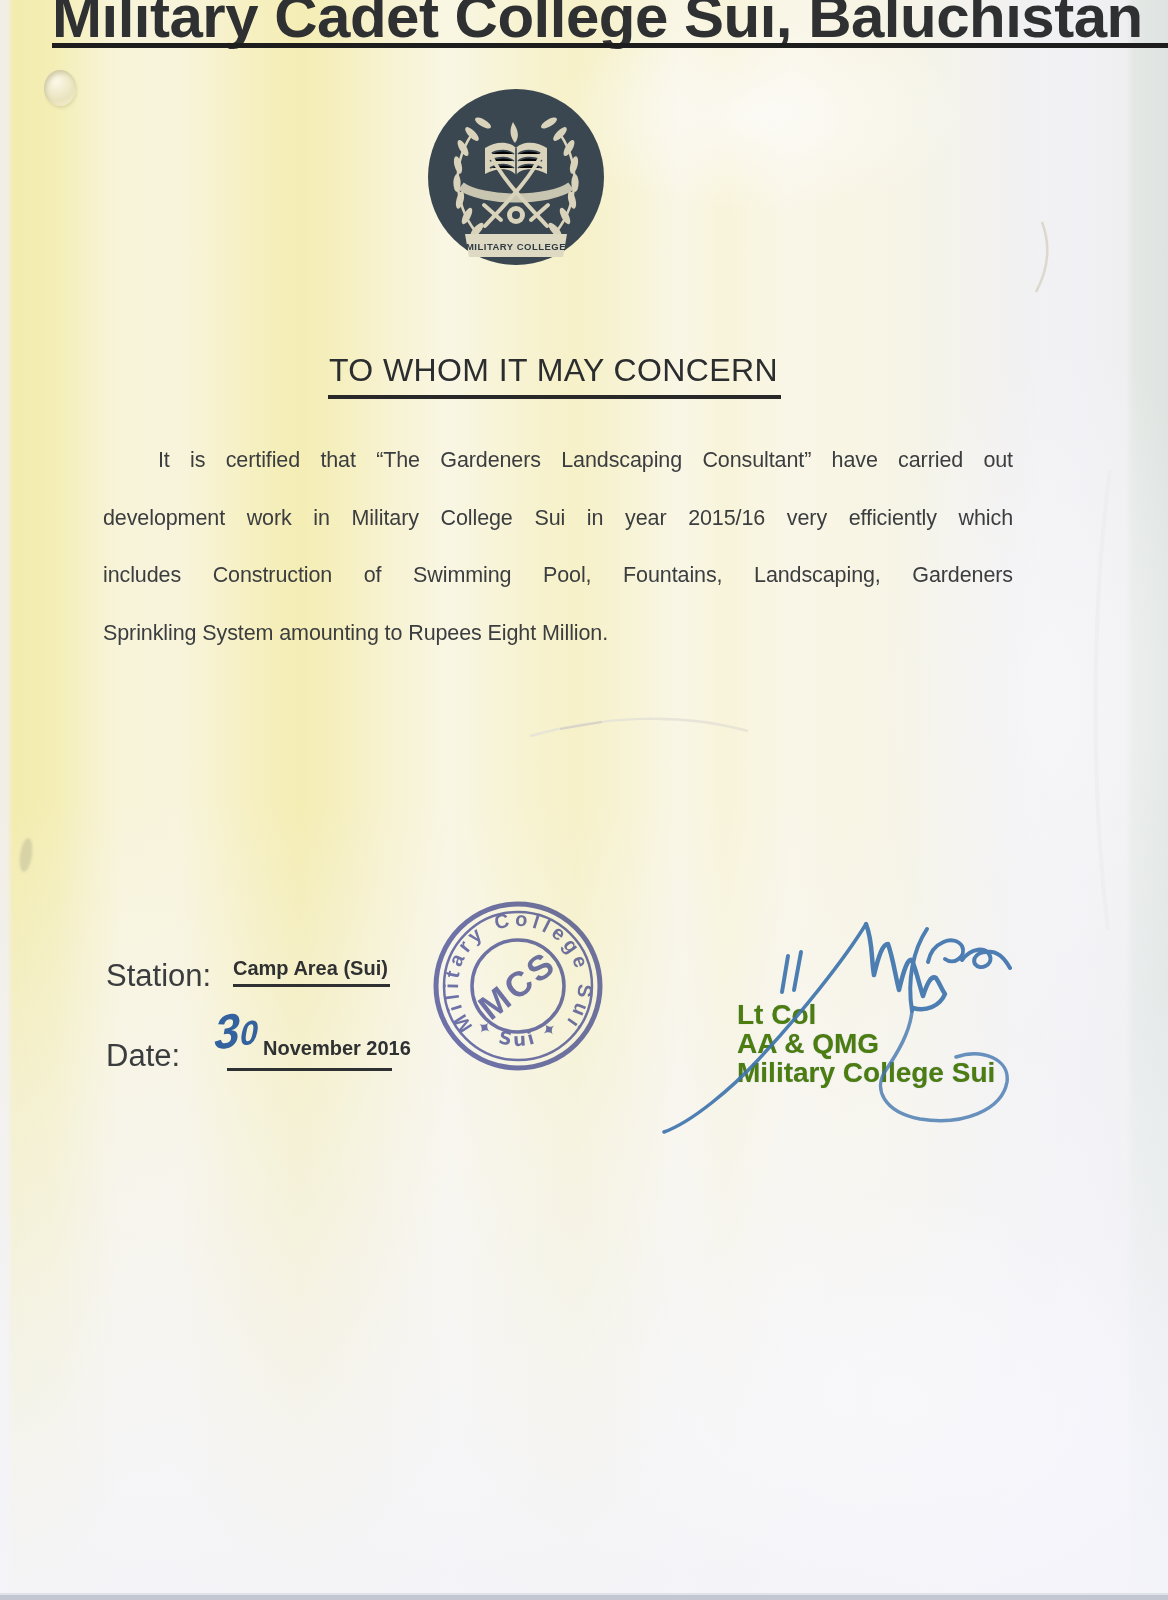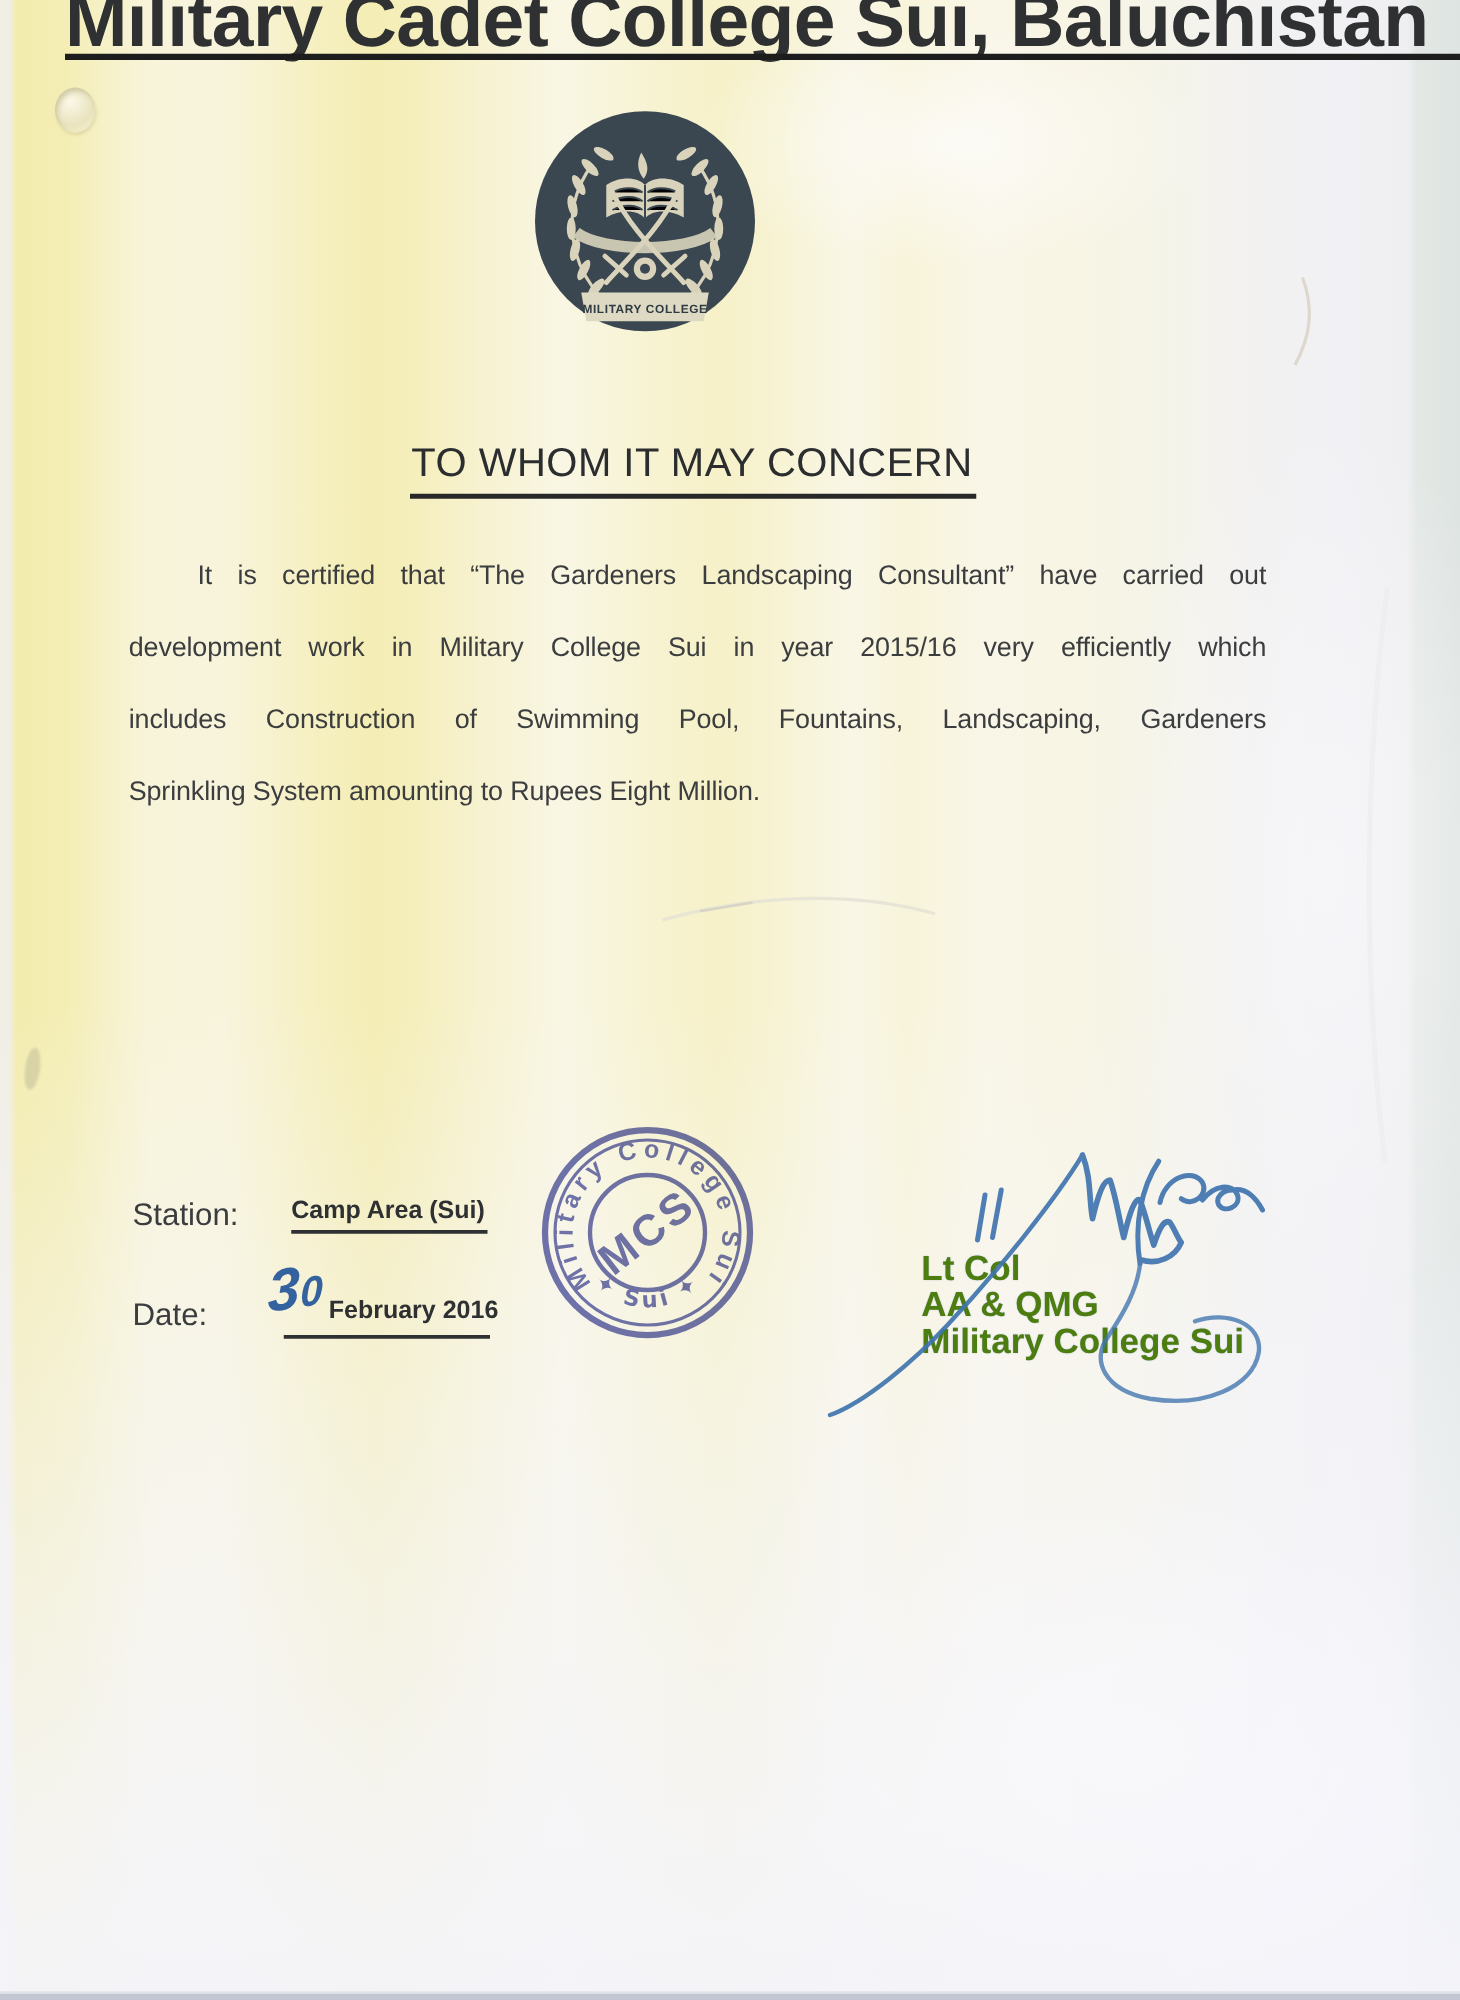--- a/index.html
+++ b/index.html
@@ -37,21 +37,21 @@
   
   .concern{position:absolute;left:328px;top:352px;z-index:6;font-weight:400;font-size:32px;
     letter-spacing:.4px;color:#2b2d2f;border-bottom:4px solid #282828;padding:0 3px 6px 1px;}
   
   .bodytext{position:absolute;left:103px;top:448px;width:910px;z-index:6;
     font-size:21.5px;color:#3b3d3f;letter-spacing:-.1px;}
   .bl{height:57.5px;text-align:justify;text-align-last:justify;white-space:normal;}
   .bl.first{text-indent:55px;}
   .bl.last{text-align:center;text-align-last:left;}
   
-  .lbl{position:absolute;z-index:6;font-size:25px;color:#3a3c3e;}
+  .lbl{position:absolute;z-index:6;font-size:31px;color:#3a3c3e;}
   .val{position:absolute;z-index:6;font-size:20px;font-weight:700;color:#2e3032;}
   .station-lbl{left:106px;top:958px;}
   .station-val{left:233px;top:957px;border-bottom:3px solid #2e3032;padding:0 2px 4px 0;}
   .date-lbl{left:106px;top:1038px;}
   .date-val{left:263px;top:1037px;}
   .date-underline{position:absolute;left:227px;top:1068px;width:165px;height:3px;background:#2e3032;z-index:6;}
   .hw30{position:absolute;left:214px;top:1002px;z-index:7;font-style:italic;font-weight:700;
     font-size:33px;color:#33629f;transform:rotate(-9deg) skewX(-9deg);letter-spacing:2px;}
   .hw30::first-letter{font-size:47px;letter-spacing:0;}
   
@@ -139,21 +139,21 @@
     <div class="bl first">It is certified that “The Gardeners Landscaping Consultant” have carried out</div>
     <div class="bl">development work in Military College Sui in year 2015/16 very efficiently which</div>
     <div class="bl">includes Construction of Swimming Pool, Fountains, Landscaping, Gardeners</div>
     <div class="bl last">Sprinkling System amounting to Rupees Eight Million.</div>
   </div>
 
   <span class="lbl station-lbl">Station:</span>
   <span class="val station-val">Camp Area (Sui)</span>
   <span class="lbl date-lbl">Date:</span>
   <span class="hw30">30</span>
-  <span class="val date-val">February 2016</span>
+  <span class="val date-val">November 2016</span>
   <div class="date-underline"></div>
 
   <svg class="stamp" width="180" height="180" viewBox="0 0 180 180">
     <defs>
       <path id="arcTop" d="M 49.9,134.6 A 60,60 0 1 1 127.0,137.3" fill="none"></path>
       <path id="arcBottom" d="M 47.6,132.4 A 60,60 0 0 0 132.4,132.4" fill="none"></path>
     </defs>
     <circle cx="90" cy="90" r="82" fill="none" stroke="#5d63ae" stroke-width="5"></circle>
     <circle cx="90" cy="90" r="74" fill="none" stroke="#5d63ae" stroke-width="2.5"></circle>
     <circle cx="90" cy="90" r="46" fill="none" stroke="#5d63ae" stroke-width="3.5"></circle>

